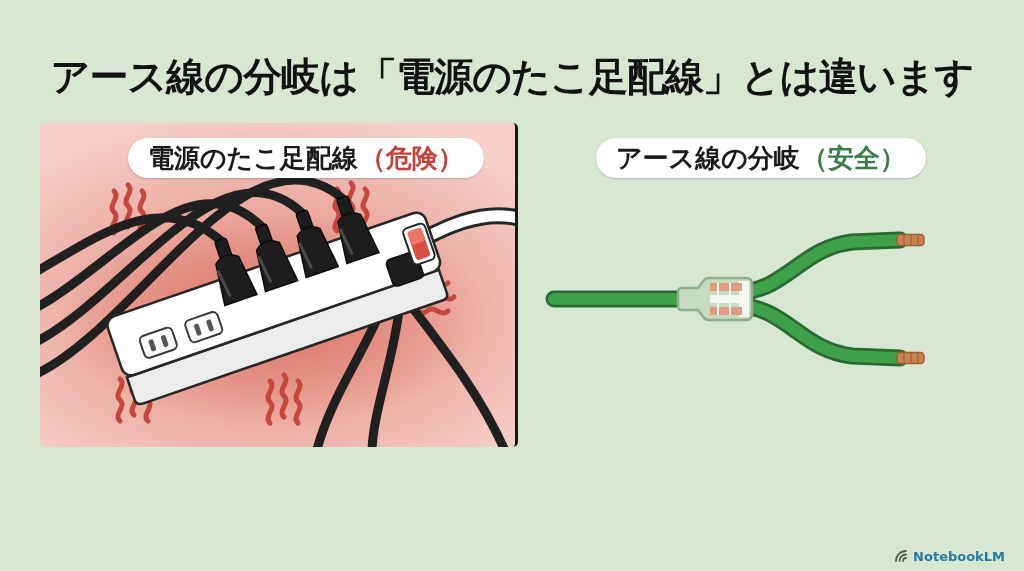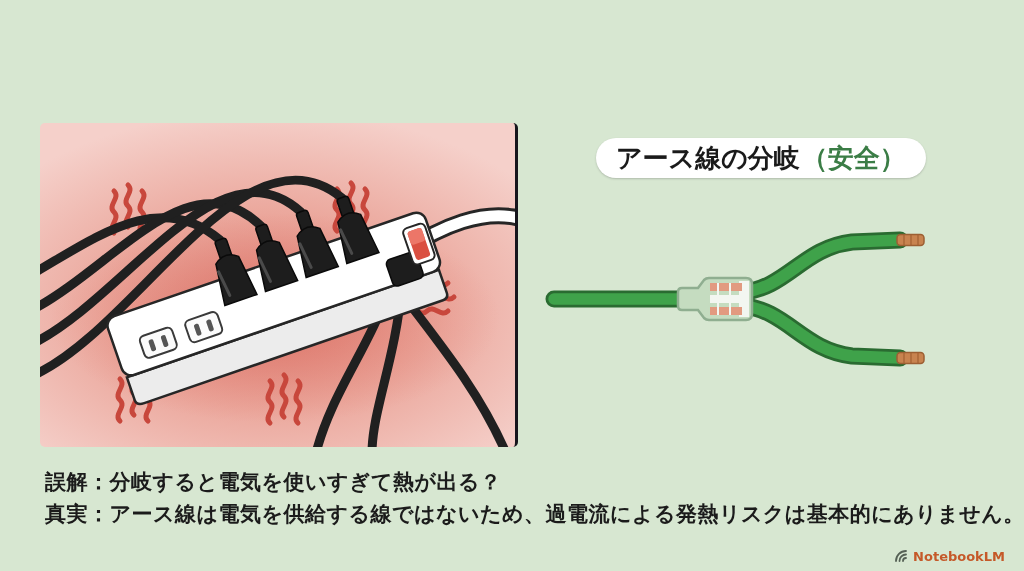--- a/index.html
+++ b/index.html
@@ -36,28 +36,29 @@
   .status-safe   { color:#3b7d46;text-align:center; }
   .wire-illus { position:absolute; left:540px; top:200px; }
   .notes {
     position:absolute; left:45px; top:466px; width:960px;
     font-size:21px; font-weight:700; color:#1b1b1b;
     line-height:32px; letter-spacing:.5px; white-space:nowrap;
   }
   .watermark {
     position:absolute; right:19px; bottom:7px;
     display:flex; align-items:center; gap:4px;
-    color:#c2410c; font-size:13px; font-weight:700; opacity:.85;
+    color:#0369a1; font-size:13px; font-weight:700; opacity:.85;
   }
 </style>
 </head>
 <body>
 
 <div class="stage">
 
+  <div class="page-title">アース線の分岐は「電源のたこ足配線」とは違います</div>
 
   <div class="panel-left">
     <svg width="478" height="324" viewBox="0 0 478 324">
       <defs>
         <radialGradient id="glow" cx="50%" cy="50%" r="50%">
           <stop offset="0%" stop-color="#d96456" stop-opacity="0.55"></stop>
           <stop offset="100%" stop-color="#d96456" stop-opacity="0"></stop>
         </radialGradient>
       </defs>
 
@@ -154,20 +155,24 @@
 
         <g>
           <rect x="310" y="-50" width="23" height="38" rx="5" fill="#ffffff" stroke="#262626" stroke-width="2"></rect>
           <rect x="314" y="-46" width="15" height="30" rx="3" fill="#da4f41"></rect>
           <rect x="314" y="-46" width="15" height="14" rx="3" fill="#ec7668"></rect>
         </g>
       </g>
     </svg>
   </div>
 
+  <div class="pill pill-danger">
+    <span class="main">電源のたこ足配線</span>
+    <span class="status status-danger">（危険）</span>
+  </div>
   <div class="pill pill-safe">
     <span class="main">アース線の分岐</span>
     <span class="status status-safe">（安全）</span>
   </div>
 
   <svg class="wire-illus" width="470" height="190" viewBox="0 0 470 190">
 
     <g fill="none" stroke="#2a6b31" stroke-width="17" stroke-linecap="round">
       <path d="M14 99 H 200"></path>
       <path d="M200 93 C 248 88, 262 48, 312 42 L 360 40"></path>
@@ -191,24 +196,20 @@
     <g>
       <path d="M138 92 Q138 88 142 88 L158 88 L164 80 Q166 78 169 78 L206 78 Q212 78 212 84 L212 114 Q212 120 206 120 L169 120 Q166 120 164 118 L158 110 L142 110 Q138 110 138 106 Z" fill="#c5dcc0" stroke="#8fae90" stroke-width="2.5"></path>
       <rect x="199" y="81" width="10" height="36" fill="#f3f6f1" stroke="none"></rect>
       <rect x="170" y="83" width="32" height="8" fill="#e29a80"></rect>
       <rect x="170" y="95" width="32" height="8" fill="#f3f6f1"></rect>
       <rect x="170" y="107" width="32" height="8" fill="#e29a80"></rect>
       <path d="M178 83 V 115 M190 83 V 115" stroke="#f3f6f1" stroke-width="2"></path>
     </g>
   </svg>
 
-  <div class="notes">
-    <div>誤解：分岐すると電気を使いすぎて熱が出る？</div>
-    <div>真実：アース線は電気を供給する線ではないため、過電流による発熱リスクは基本的にありません。</div>
-  </div>
 
   <div class="watermark">
     <svg width="15" height="15" viewBox="0 0 15 15">
       <g stroke="#3f4a40" stroke-width="1.8" fill="none" stroke-linecap="round">
         <path d="M2 12 A 10 10 0 0 1 12 2"></path>
         <path d="M5.5 12 A 6.5 6.5 0 0 1 12 5.5"></path>
         <path d="M9 12 A 3 3 0 0 1 12 9"></path>
       </g>
     </svg>
     <span>NotebookLM</span>

